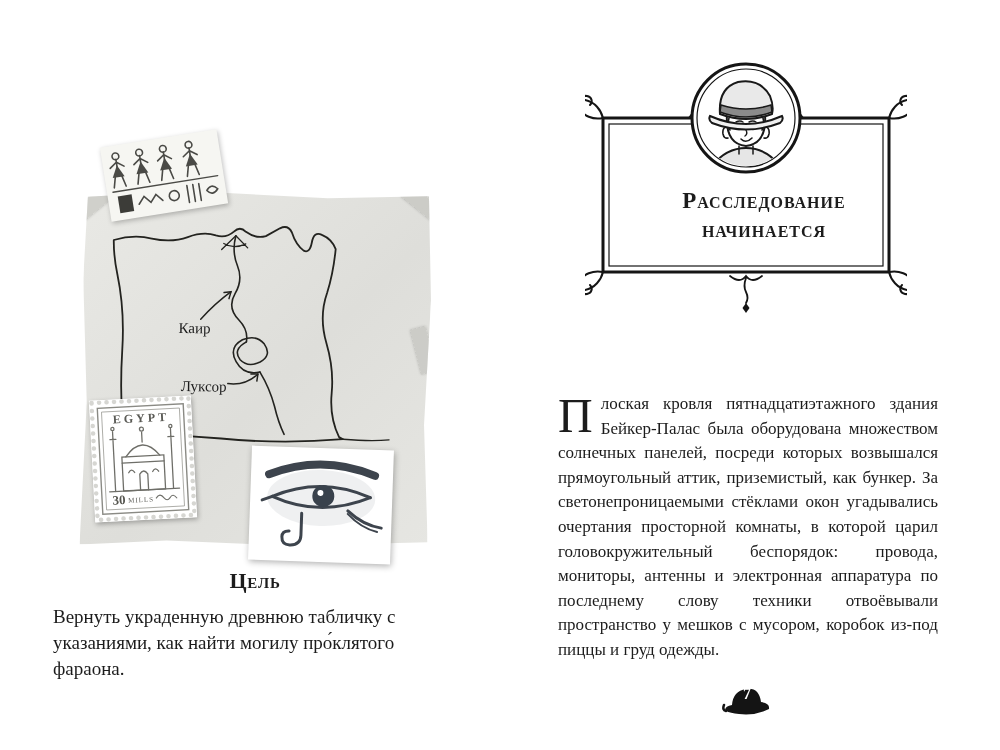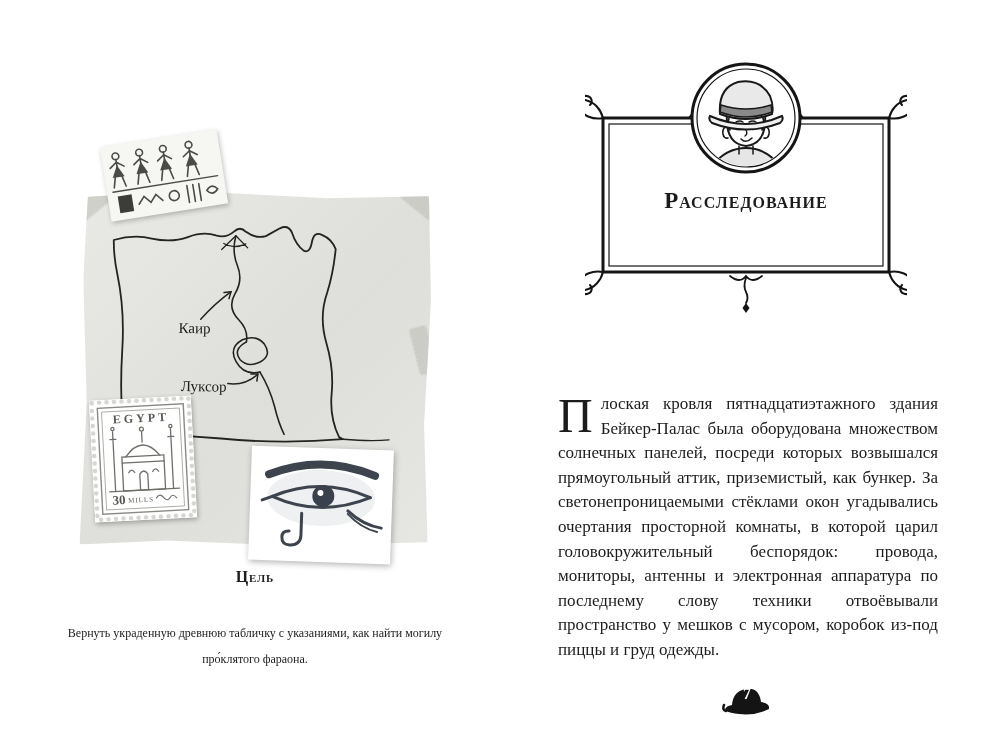--- a/index.html
+++ b/index.html
@@ -42,31 +42,31 @@
     transform:rotate(-3deg); z-index:4;
     background:#fff; box-shadow:1px 2px 5px rgba(0,0,0,.3);
   }
   .eye-card {
     left:250px; top:448px; width:142px; height:114px;
     transform:rotate(2deg); z-index:4;
     background:#fff; box-shadow:1px 2px 6px rgba(0,0,0,.3);
   }
   .goal-heading {
     left:40px; top:568px; width:430px; text-align:center;
-    font-size:16px; font-weight:700; font-variant:small-caps; letter-spacing:.8px;
+    font-size:22px; font-weight:700; font-variant:small-caps; letter-spacing:.8px;
   }
   .goal-text {
-    left:53px; top:604px; width:404px; text-align:center;
-    font-size:12px; line-height:26px;margin-top:16px;
+    left:53px; top:604px; width:404px; text-align:left;
+    font-size:19px; line-height:26px;
   }
 
   
   .chapter-frame { left:585px; top:55px; width:322px; height:260px; }
   .chapter-title {
-    left:603px; top:186px; width:286px; text-align:center;
+    left:621px; top:186px; width:286px; text-align:center;
     font-size:23px; line-height:29px; font-weight:700;
     font-variant:small-caps; letter-spacing:1px; z-index:5;
   }
   .body-par {
     left:558px; top:392px; width:380px;
     font-size:17px; line-height:24.6px;
     text-align:justify; text-align-last:left;
   }
   .dropcap {
     float:left; font-size:48px; line-height:42px;
@@ -248,20 +248,21 @@
         <path d="M-36,-2 Q0,14 36,-2 Q38,2 34,5 Q0,18 -34,5 Q-38,2 -36,-2 Z" fill="#f0f0f0"></path>
         <path d="M-26,-4 Q-28,-30 -8,-36 Q14,-40 24,-22 Q28,-12 26,-4 Q0,6 -26,-4 Z" fill="#e9e9e9"></path>
         <path d="M-26,-6 Q0,4 26,-6 L25,-13 Q0,-5 -25,-13 Z" fill="#8a8a8a" stroke-width="1.5"></path>
       </g>
     </g>
   </svg>
 </div>
 
 <h2 class="abs chapter-title">
   <span>Расследование</span><br>
+  <span>начинается</span>
 </h2>
 
 <p class="abs body-par">
   <span class="dropcap">П</span><span>лоская кровля пятнадцатиэтажного здания Бейкер-Палас была оборудована множеством солнечных панелей, посреди которых возвышался прямоугольный аттик, приземистый, как бункер. За светонепроницаемыми стёклами окон угадывались очертания просторной комнаты, в которой царил головокружительный беспорядок: провода, мониторы, антенны и электронная аппаратура по последнему слову техники отвоёвывали пространство у мешков с мусором, коробок из-под пиццы и груд одежды.</span>
 </p>
 
 <div class="abs page-marker">
   <svg width="52" height="40" viewBox="0 0 52 40">
     <path d="M4,31 Q1,27 10,25 Q11,11 24,9 Q37,7 39,22 Q48,23 47,29 Q33,36 17,34 Q8,33 4,31 Z" fill="#141414"></path>
     <path d="M4,31 Q0,30 2,25" stroke="#141414" stroke-width="2.5" fill="none" stroke-linecap="round"></path>

